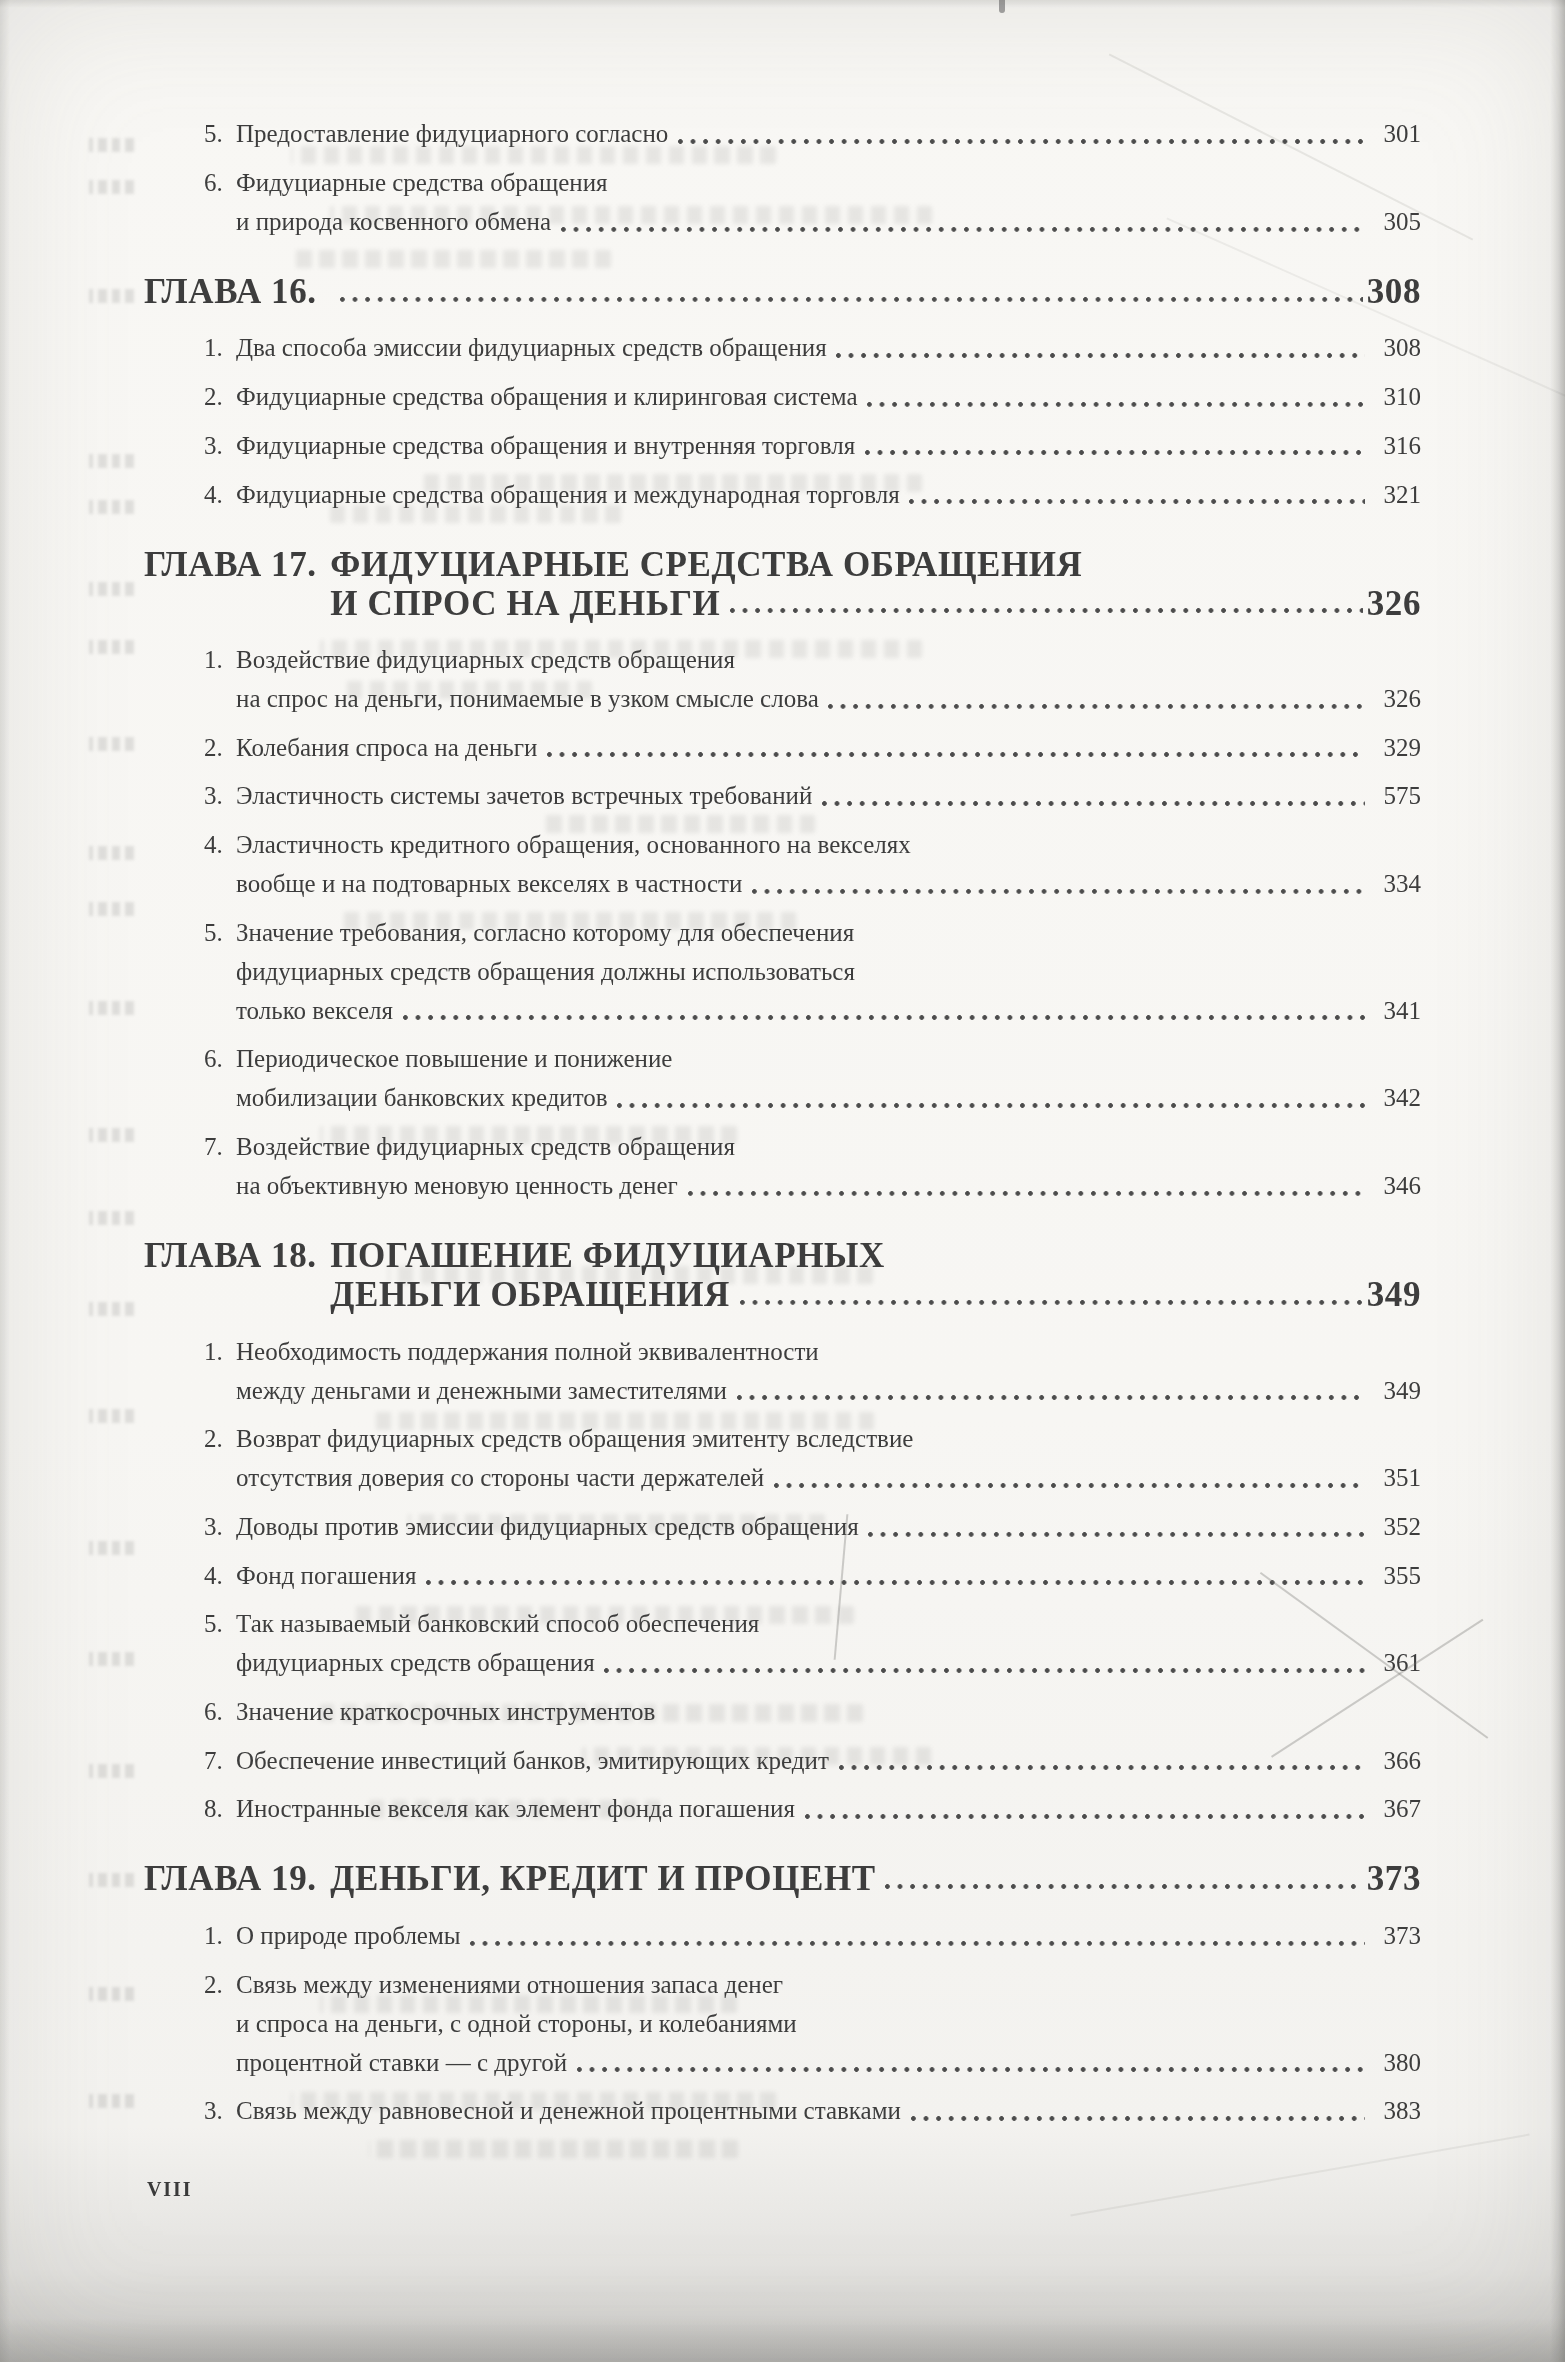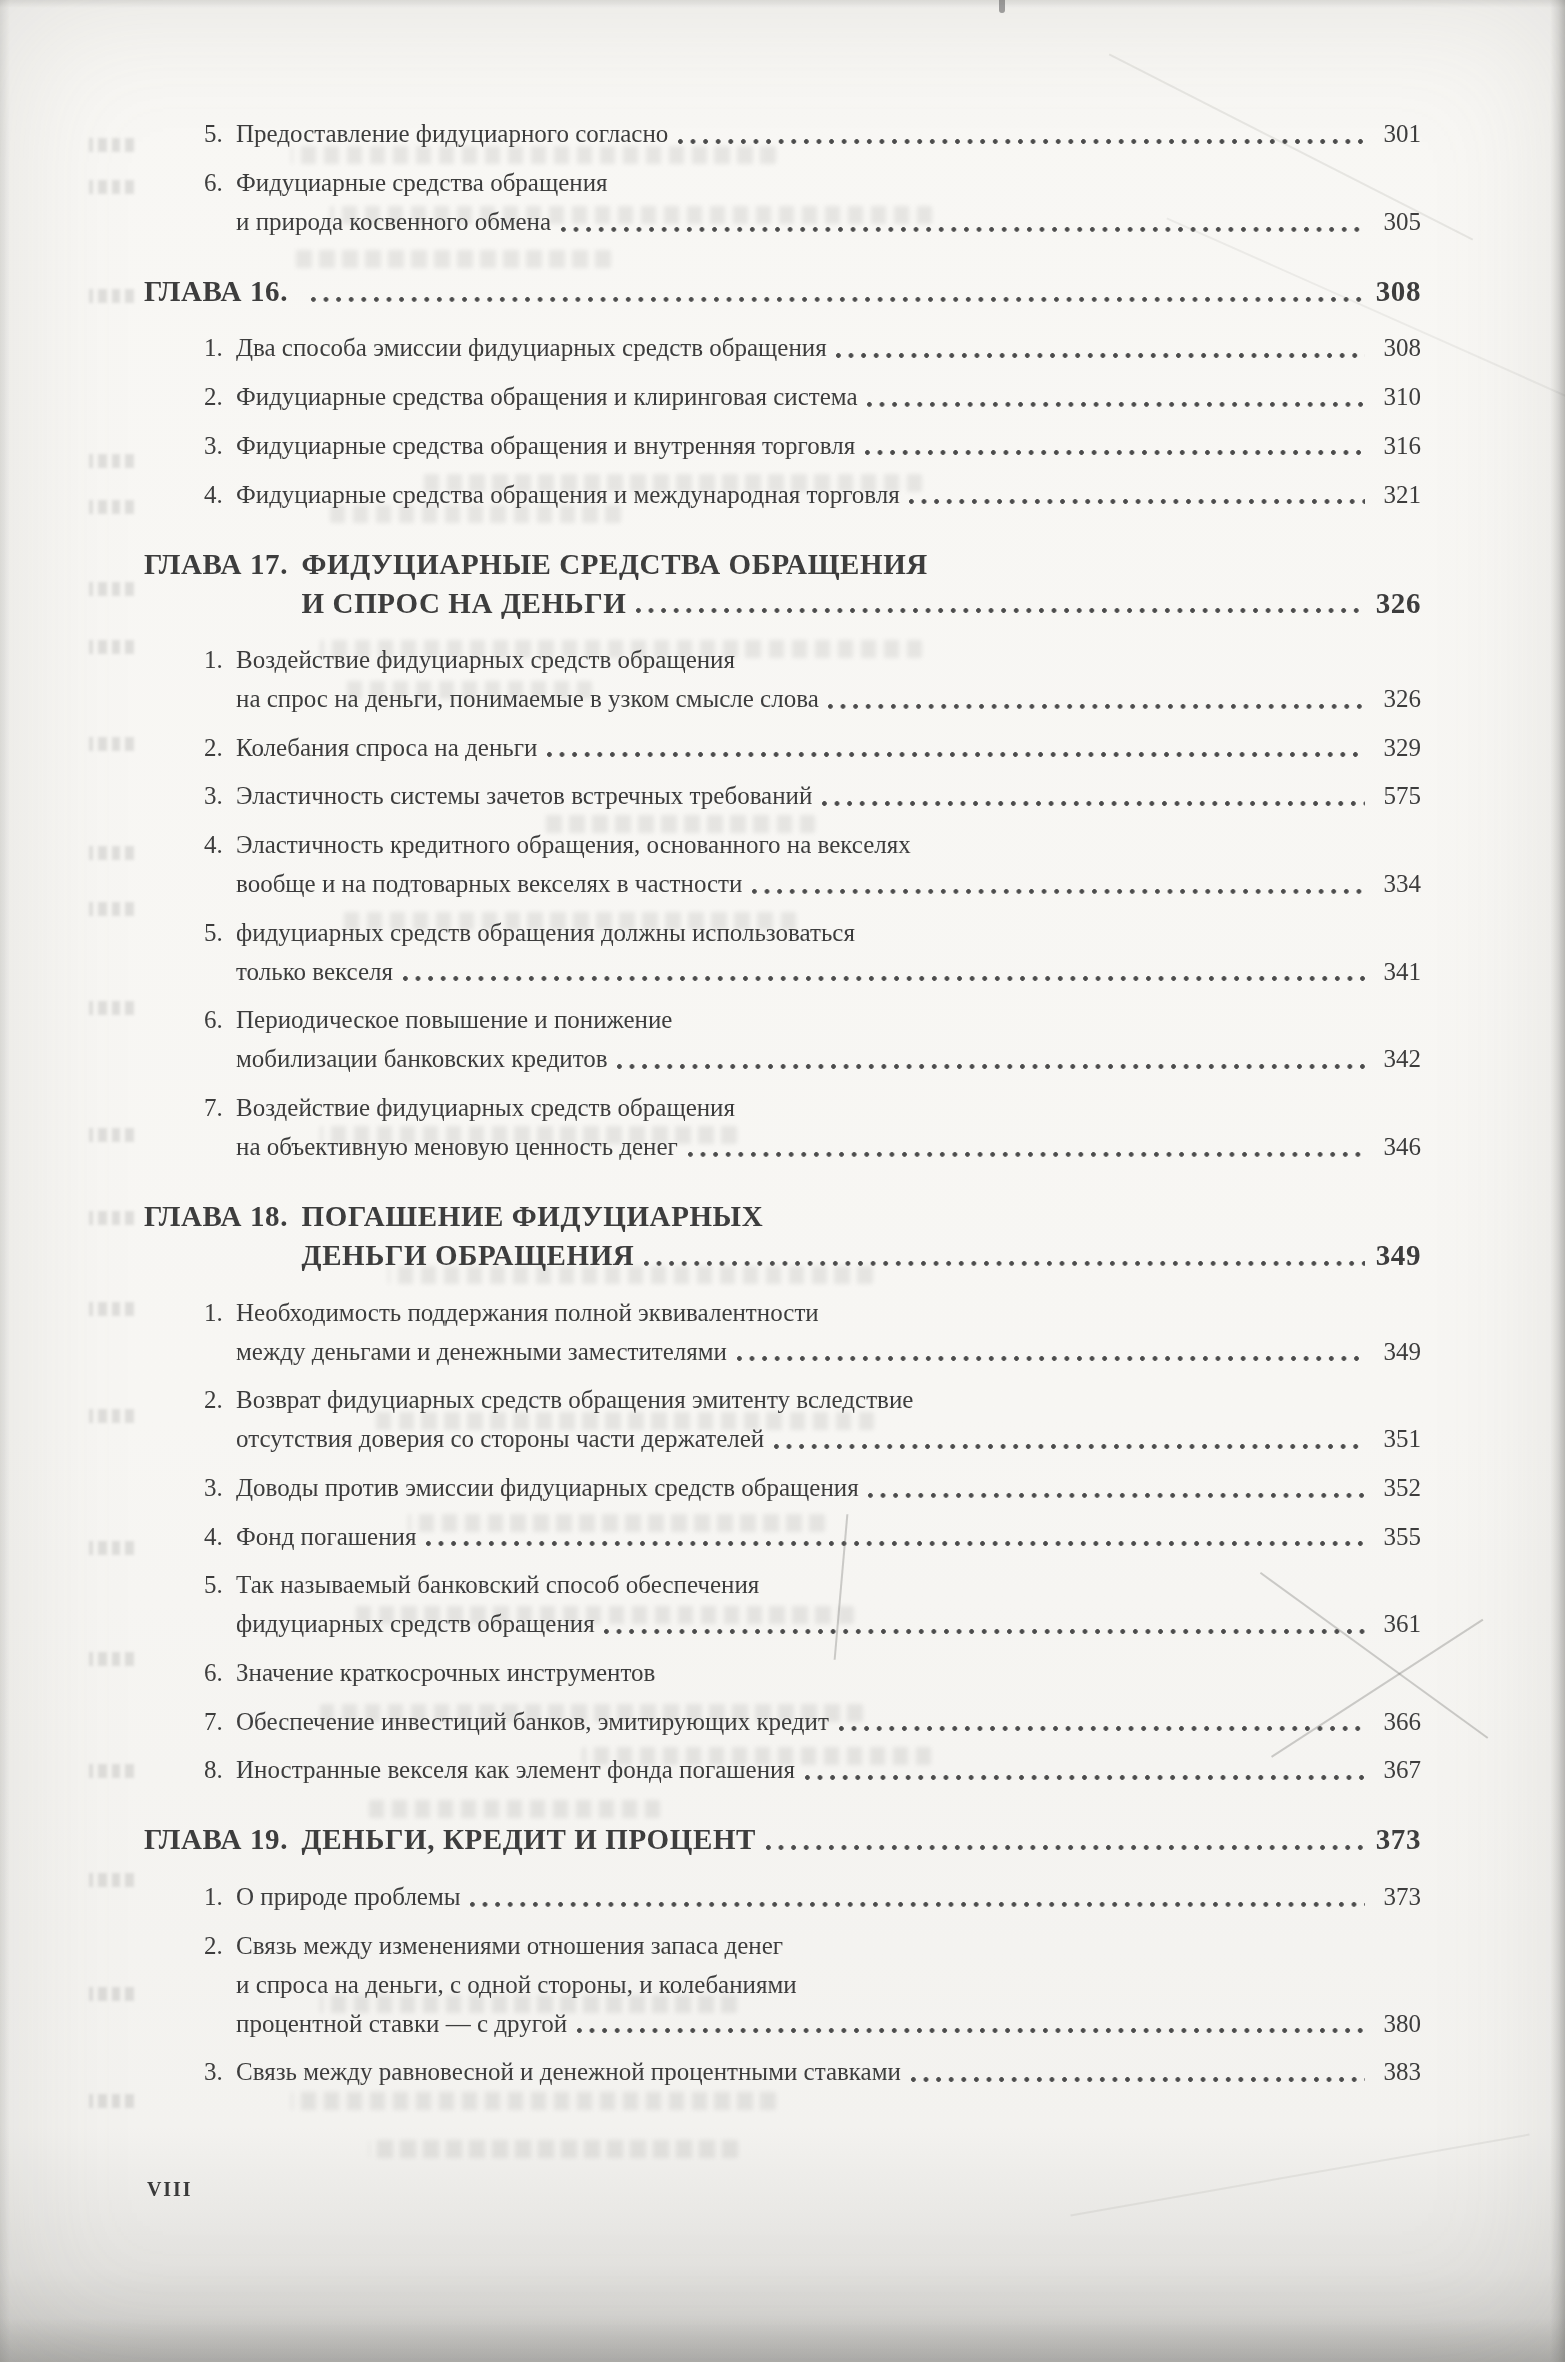--- a/index.html
+++ b/index.html
@@ -24,21 +24,21 @@
     background:linear-gradient(180deg,rgba(0,0,0,0),rgba(110,109,106,.28));}
 
   
   .toc{
     position:absolute;left:144px;top:93px;width:1277px;
     color:#3d3d3d;font-size:25px;
   }
   .entry{display:flex;margin-bottom:9.7px;}
   .entry.item:first-child{margin-top:21.3px;}
   .entry .num{flex:0 0 92px;padding-left:60px;box-sizing:border-box;line-height:39px;}
-  .entry.chapter{margin-top:31px;margin-bottom:17.5px;font-weight:bold;font-size:29px;letter-spacing:0.6px;}
+  .entry.chapter{margin-top:31px;margin-bottom:17.5px;font-weight:bold;font-size:35px;letter-spacing:0.6px;}
   .entry.chapter .num{flex:0 0 auto;padding-left:0;margin-right:13.6px;}
   .entry .body{flex:1;min-width:0;}
   .line{line-height:39px;white-space:nowrap;}
   .lastline{display:flex;align-items:baseline;line-height:39px;}
   .t{white-space:nowrap;}
   .leader{
     flex:1 1 auto;min-width:35px;height:5.8px;align-self:flex-end;
     margin:0 3.9px 8.7px 9.7px;
     background-image:radial-gradient(circle at 2.4px 2.4px,#4c4c4c 2px,rgba(0,0,0,0) 2.6px);
     background-size:12.6px 5.8px;background-repeat:repeat-x;
@@ -228,20 +228,21 @@
           <div class="lastline">
             <span class="t">вообще и на подтоварных векселях в частности</span>
             <span class="leader"></span>
             <span class="pg">334</span>
           </div>
         </div>
       </div>
       <div class="entry item">
         <span class="num">5.</span>
         <div class="body">
+          <div class="line">Значение требования, согласно которому для обеспечения</div>
           <div class="line">фидуциарных средств обращения должны использоваться</div>
           <div class="lastline">
             <span class="t">только векселя</span>
             <span class="leader"></span>
             <span class="pg">341</span>
           </div>
         </div>
       </div>
       <div class="entry item">
         <span class="num">6.</span>

